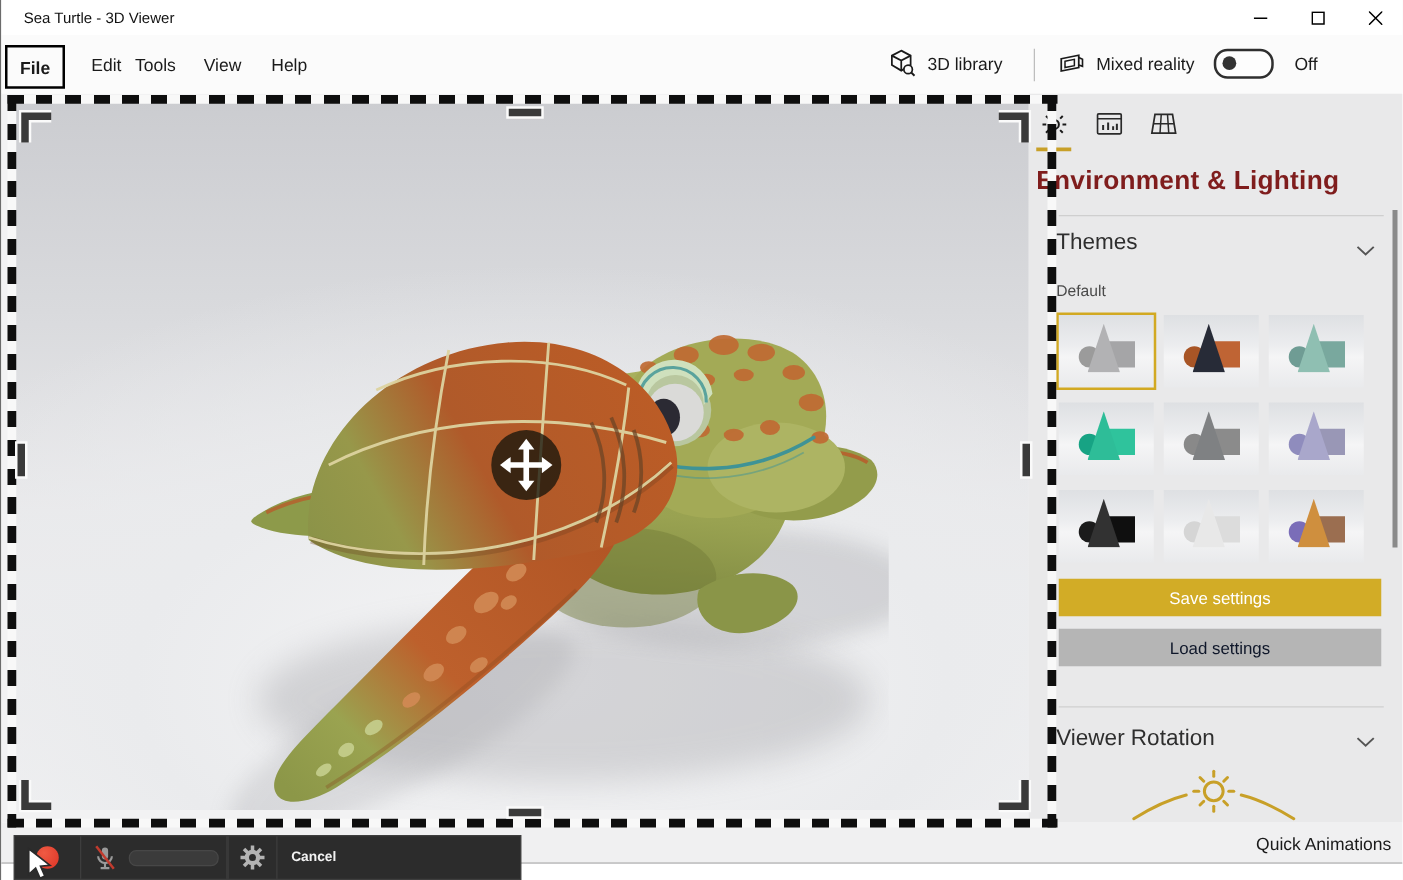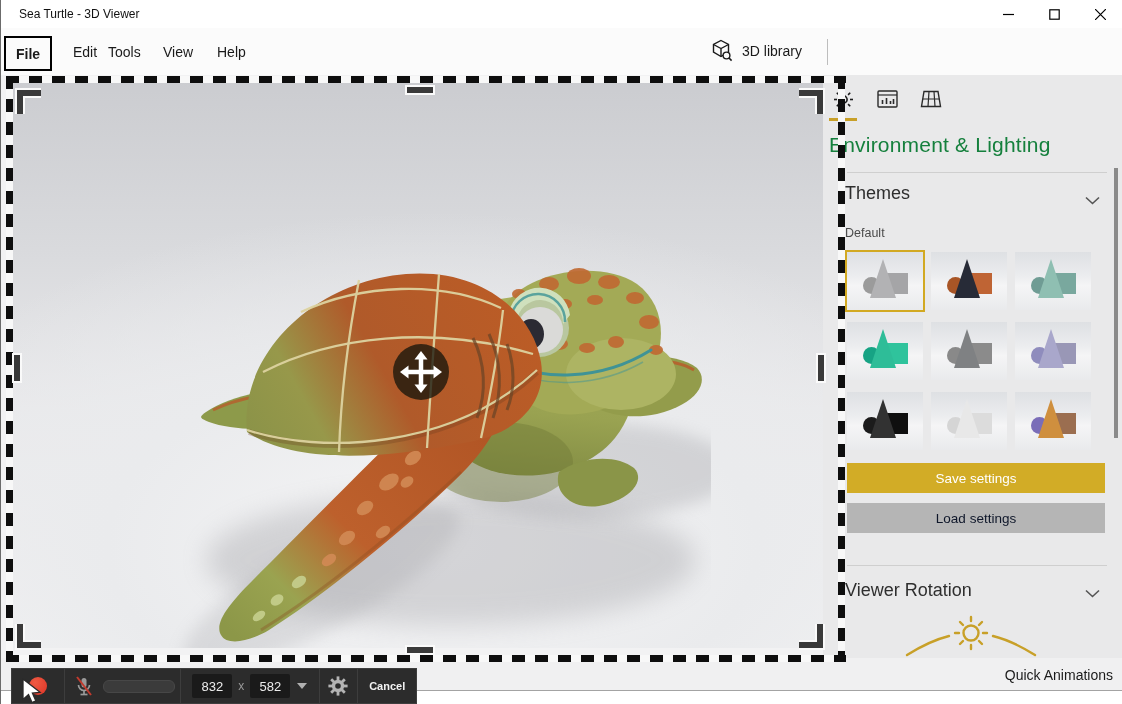--- a/index.html
+++ b/index.html
@@ -25,21 +25,21 @@
   .mainarea{left:0;top:75px;width:1122px;height:583px;background:#f2f2f3;}
   .canvas3d{left:8px;top:78px;width:814px;height:570px;overflow:hidden;
     background:
       radial-gradient(ellipse 95% 75% at 52% 82%, #f5f5f6 0%, #eaebed 42%, rgba(0,0,0,0) 78%),
       linear-gradient(180deg,#cbccd0 0%,#d9dadd 30%,#e9e9eb 58%,#f3f3f4 100%);}
 
   
   .panel{left:822px;top:75px;width:300px;height:583px;background:#e9e9ea;overflow:hidden;}
   .tab{width:24px;height:24px;display:flex;align-items:center;justify-content:center;position:absolute;top:12px;}
   .tab.active::after{content:"";position:absolute;left:-2px;right:-2px;bottom:-10px;height:3px;background:#c8a028;}
-  .panel-title{left:6px;top:58px;font-size:21px;color:#15803d;letter-spacing:.2px;}
+  .panel-title{left:6px;top:58px;font-size:21px;color:#7f1d1d;letter-spacing:.2px;font-weight:bold;}
   .hsep{height:1px;background:#cfcfcf;}
   .section-label{font-size:18px;color:#2e2e2e;}
   .group-label{font-size:12.5px;color:#4a4a4a;}
   .theme-tile{position:absolute;width:76px;height:58px;box-sizing:border-box;
     background:linear-gradient(180deg,#dee0e3 0%,#ecedef 42%,#f5f5f6 58%,#e9eaec 100%);}
   .theme-tile.selected{outline:2px solid #d2a922;}
   .tt-sphere{position:absolute;left:16px;top:25px;width:17px;height:17px;border-radius:50%;background:var(--s,#999);}
   .tt-cube{position:absolute;left:40px;top:21px;width:21px;height:21px;background:var(--c3,#999);}
   .tt-cone{position:absolute;left:23px;top:7px;width:26px;height:39px;background:var(--c2,#aaa);clip-path:polygon(50% 0,100% 100%,0 100%);}
   .btn{display:flex;align-items:center;justify-content:center;font-size:13.5px;}
@@ -116,20 +116,32 @@
         <path d="M10,1.5 L17.5,5.5 V13 L10,17.5 L2.5,13 V5.5 Z" fill="none" stroke="#1a1a1a" stroke-width="1.4"></path>
         <path d="M2.5,5.5 L10,9.5 L17.5,5.5 M10,9.5 V17.5" fill="none" stroke="#1a1a1a" stroke-width="1.4"></path>
         <circle cx="15.5" cy="16.5" r="3.4" fill="#fbfbfb" stroke="#1a1a1a" stroke-width="1.4"></circle>
         <line x1="18" y1="19" x2="20.6" y2="21.6" stroke="#1a1a1a" stroke-width="1.6"></line>
       </svg>
       <span class="topbar-label">3D library</span>
     </div>
 
     <div class="abs vsep" style="left:826px;top:11px;"></div>
 
+    <div class="abs" style="left:845px;top:11px;display:flex;align-items:center;gap:9px;">
+      <svg width="22" height="20" viewBox="0 0 22 20">
+        <path d="M3,6 L17,3.2 L17,13 L3,15.8 Z" fill="none" stroke="#1a1a1a" stroke-width="1.4"></path>
+        <path d="M6,8 L13.5,6.5 L13.5,11.5 L6,13 Z" fill="none" stroke="#1a1a1a" stroke-width="1.2"></path>
+        <path d="M17,5 L20,6.5 L20,12 L17,11" fill="none" stroke="#1a1a1a" stroke-width="1.3"></path>
+      </svg>
+      <span class="topbar-label">Mixed reality</span>
+      <div class="toggle" style="margin-left:6px;">
+        <div class="knob"></div>
+      </div>
+      <span class="topbar-label" style="margin-left:8px;">Off</span>
+    </div>
   </div>
 
   <div class="abs mainarea"></div>
 
   <div class="abs canvas3d">
 
     <svg class="abs" style="left:142px;top:164px;" width="560" height="410" viewBox="0 0 560 410">
       <defs>
         <linearGradient id="shellG" x1="370" y1="70" x2="110" y2="215" gradientUnits="userSpaceOnUse">
           <stop offset="0" stop-color="#bb5c26"></stop>
@@ -431,26 +443,20 @@
       <svg width="20" height="23" viewBox="0 0 20 23">
         <rect x="7.5" y="3" width="5" height="9.5" rx="2.5" fill="#9a9a9a"></rect>
         <path d="M4.5,10 a5.5,5.5 0 0 0 11,0" fill="none" stroke="#9a9a9a" stroke-width="1.7"></path>
         <line x1="10" y1="16" x2="10" y2="19" stroke="#9a9a9a" stroke-width="1.7"></line>
         <line x1="6.5" y1="19.5" x2="13.5" y2="19.5" stroke="#9a9a9a" stroke-width="1.7"></line>
         <line x1="3" y1="2" x2="17" y2="20" stroke="#c23b2e" stroke-width="2"></line>
       </svg>
       <div class="meter" style="margin-left:9px;"></div>
     </div>
     <div class="rec-sep"></div>
-    <div class="seg" style="width:138px;">
-      <div class="dim-box">832</div>
-      <span class="dim-x">x</span>
-      <div class="dim-box">582</div>
-      <div class="caret-down"></div>
-    </div>
     <div class="rec-sep"></div>
     <div class="seg" style="width:38px;">
       <svg width="20" height="20" viewBox="0 0 20 20">
         <g fill="#b4b4b4">
           <circle cx="10" cy="10" r="6.2"></circle>
           <g>
             <rect x="8.6" y="0.4" width="2.8" height="4.2"></rect>
             <rect x="8.6" y="0.4" width="2.8" height="4.2" transform="rotate(45 10 10)"></rect>
             <rect x="8.6" y="0.4" width="2.8" height="4.2" transform="rotate(90 10 10)"></rect>
             <rect x="8.6" y="0.4" width="2.8" height="4.2" transform="rotate(135 10 10)"></rect>

